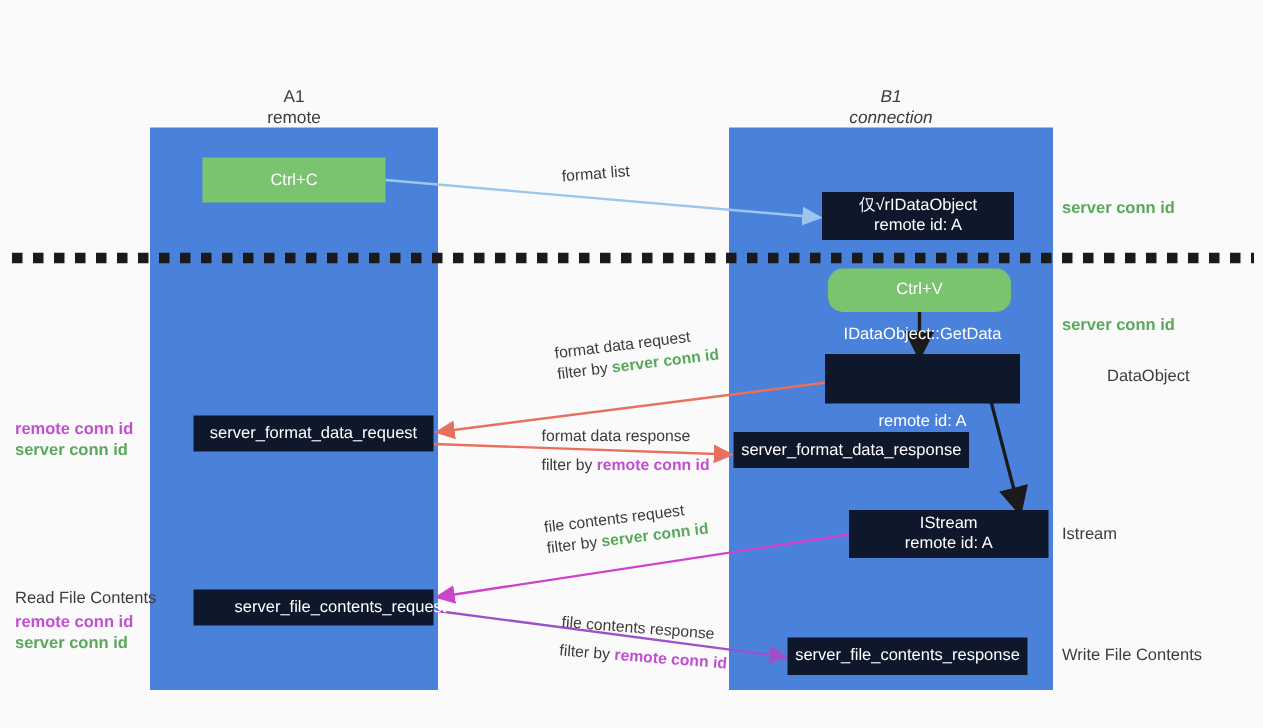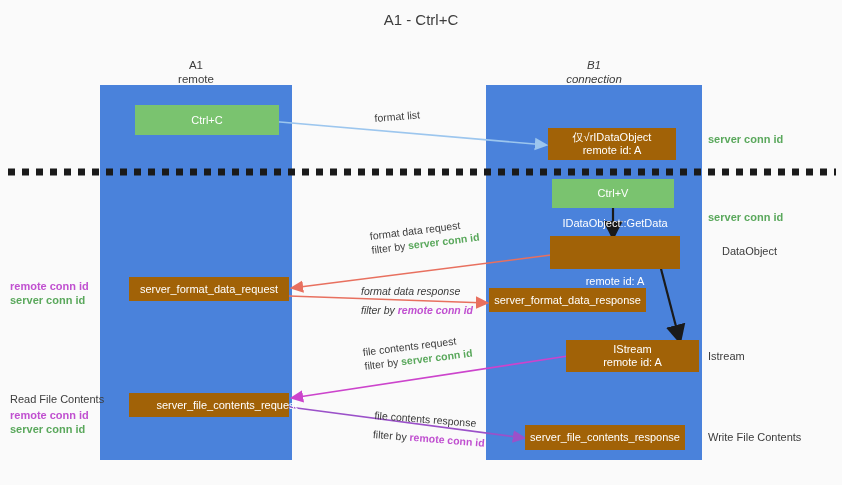--- a/index.html
+++ b/index.html
@@ -22,21 +22,21 @@
   .col-head{
     position:absolute;text-align:center;color:#3c3c3c;
     font-size:11.5px;line-height:14px;width:160px;
   }
 
   .box{
     position:absolute;box-sizing:border-box;
     display:flex;flex-direction:column;align-items:center;justify-content:center;
     color:#ffffff;font-size:11px;line-height:13px;text-align:center;
   }
-  .box.orange{background:#a16207;}
+  .box.orange{background:#0f172a;}
   .box.green{background:#7ac36f;}
   .box .l2{display:block;}
 
   .sidelabel{position:absolute;font-size:11px;line-height:14px;white-space:nowrap;}
   .green-t{color:#5aa85c;font-weight:bold;}
   .magenta-t{color:#c050d0;font-weight:bold;}
   .dark-t{color:#3c3c3c;}
 
   .edgelabel{
     position:absolute;font-size:10.5px;line-height:14px;
@@ -88,42 +88,41 @@
     <line x1="568" y1="356" x2="292" y2="398" stroke="#cc44cc" stroke-width="1.6" marker-end="url(#ar-mag)"></line>
 
     <line x1="289" y1="407" x2="524" y2="438" stroke="#9b51c9" stroke-width="1.6" marker-end="url(#ar-pur)"></line>
 
     <line x1="8" y1="172" x2="836" y2="172" stroke="#1a1a1a" stroke-width="7" stroke-dasharray="7 7" stroke-linecap="butt"></line>
   </svg>
 
   <div class="html-layer">
 
     <div class="title">
-      <div>A1 - Ctrl+C</div>
     </div>
 
     <div class="col-head" style="left:116px;top:58px;">
       <div>A1</div>
       <div>remote</div>
     </div>
     <div class="col-head" style="left:514px;top:58px;font-style:italic;">
       <div>B1</div>
       <div>connection</div>
     </div>
 
-    <div class="box green" style="left:135px;top:105px;width:144px;height:30px;">
+    <div class="box green" style="left:135px;top:105px;width:122px;height:30px;">
       <span>Ctrl+C</span>
     </div>
 
     <div class="box orange" style="left:548px;top:128px;width:128px;height:32px;">
       <span>仅√rIDataObject</span>
       <span class="l2">remote id: A</span>
     </div>
 
-    <div class="box green" style="left:552px;top:179px;width:122px;height:29px;">
+    <div class="box green" style="left:552px;top:179px;width:122px;height:29px;border-radius:10px;">
       <span>Ctrl+V</span>
     </div>
 
     <div class="box orange" style="left:550px;top:236px;width:130px;height:33px;gap:45px;">
       <span>IDataObject::GetData</span>
       <span class="l2">remote id: A</span>
     </div>
 
     <div class="box orange" style="left:129px;top:277px;width:160px;height:24px;">
       <span>server_format_data_request</span>
@@ -141,21 +140,21 @@
     <div class="box orange" style="left:129px;top:393px;width:160px;height:24px;padding-left:36px;">
       <span>server_file_contents_request</span>
     </div>
 
     <div class="box orange" style="left:525px;top:425px;width:160px;height:25px;">
       <span>server_file_contents_response</span>
     </div>
 
     <div class="sidelabel green-t" style="left:708px;top:132px;">server conn id</div>
     <div class="sidelabel green-t" style="left:708px;top:210px;">server conn id</div>
-    <div class="rightlabel" style="left:722px;top:245px;">DataObject</div>
+    <div class="rightlabel" style="left:738px;top:245px;">DataObject</div>
     <div class="rightlabel" style="left:708px;top:350px;">Istream</div>
     <div class="rightlabel" style="left:708px;top:431px;">Write File Contents</div>
 
     <div class="leftblock" style="left:10px;top:279px;">
       <div class="magenta-t">remote conn id</div>
       <div class="green-t">server conn id</div>
     </div>
 
     <div class="leftblock" style="left:10px;top:392px;">
       <div class="dark-t">Read File Contents</div>
@@ -163,21 +162,21 @@
       <div class="green-t">server conn id</div>
     </div>
 
     <div class="edgelabel rot" style="left:374px;top:111px;transform:rotate(-4.5deg);">format list</div>
 
     <div class="edgelabel rot" style="left:369px;top:229px;transform:rotate(-7deg);">
       <div>format data request</div>
       <div><span>filter by </span><span class="hl-green">server conn id</span></div>
     </div>
 
-    <div class="edgelabel" style="left:361px;top:284px;font-style:italic;">
+    <div class="edgelabel" style="left:361px;top:284px;">
       <div>format data response</div>
       <div style="margin-top:5px;"><span>filter by </span><span class="hl-mag">remote conn id</span></div>
     </div>
 
     <div class="edgelabel rot" style="left:362px;top:345px;transform:rotate(-7deg);">
       <div>file contents request</div>
       <div><span>filter by </span><span class="hl-green">server conn id</span></div>
     </div>
 
     <div class="edgelabel rot" style="left:375px;top:408px;transform:rotate(4.5deg);">

